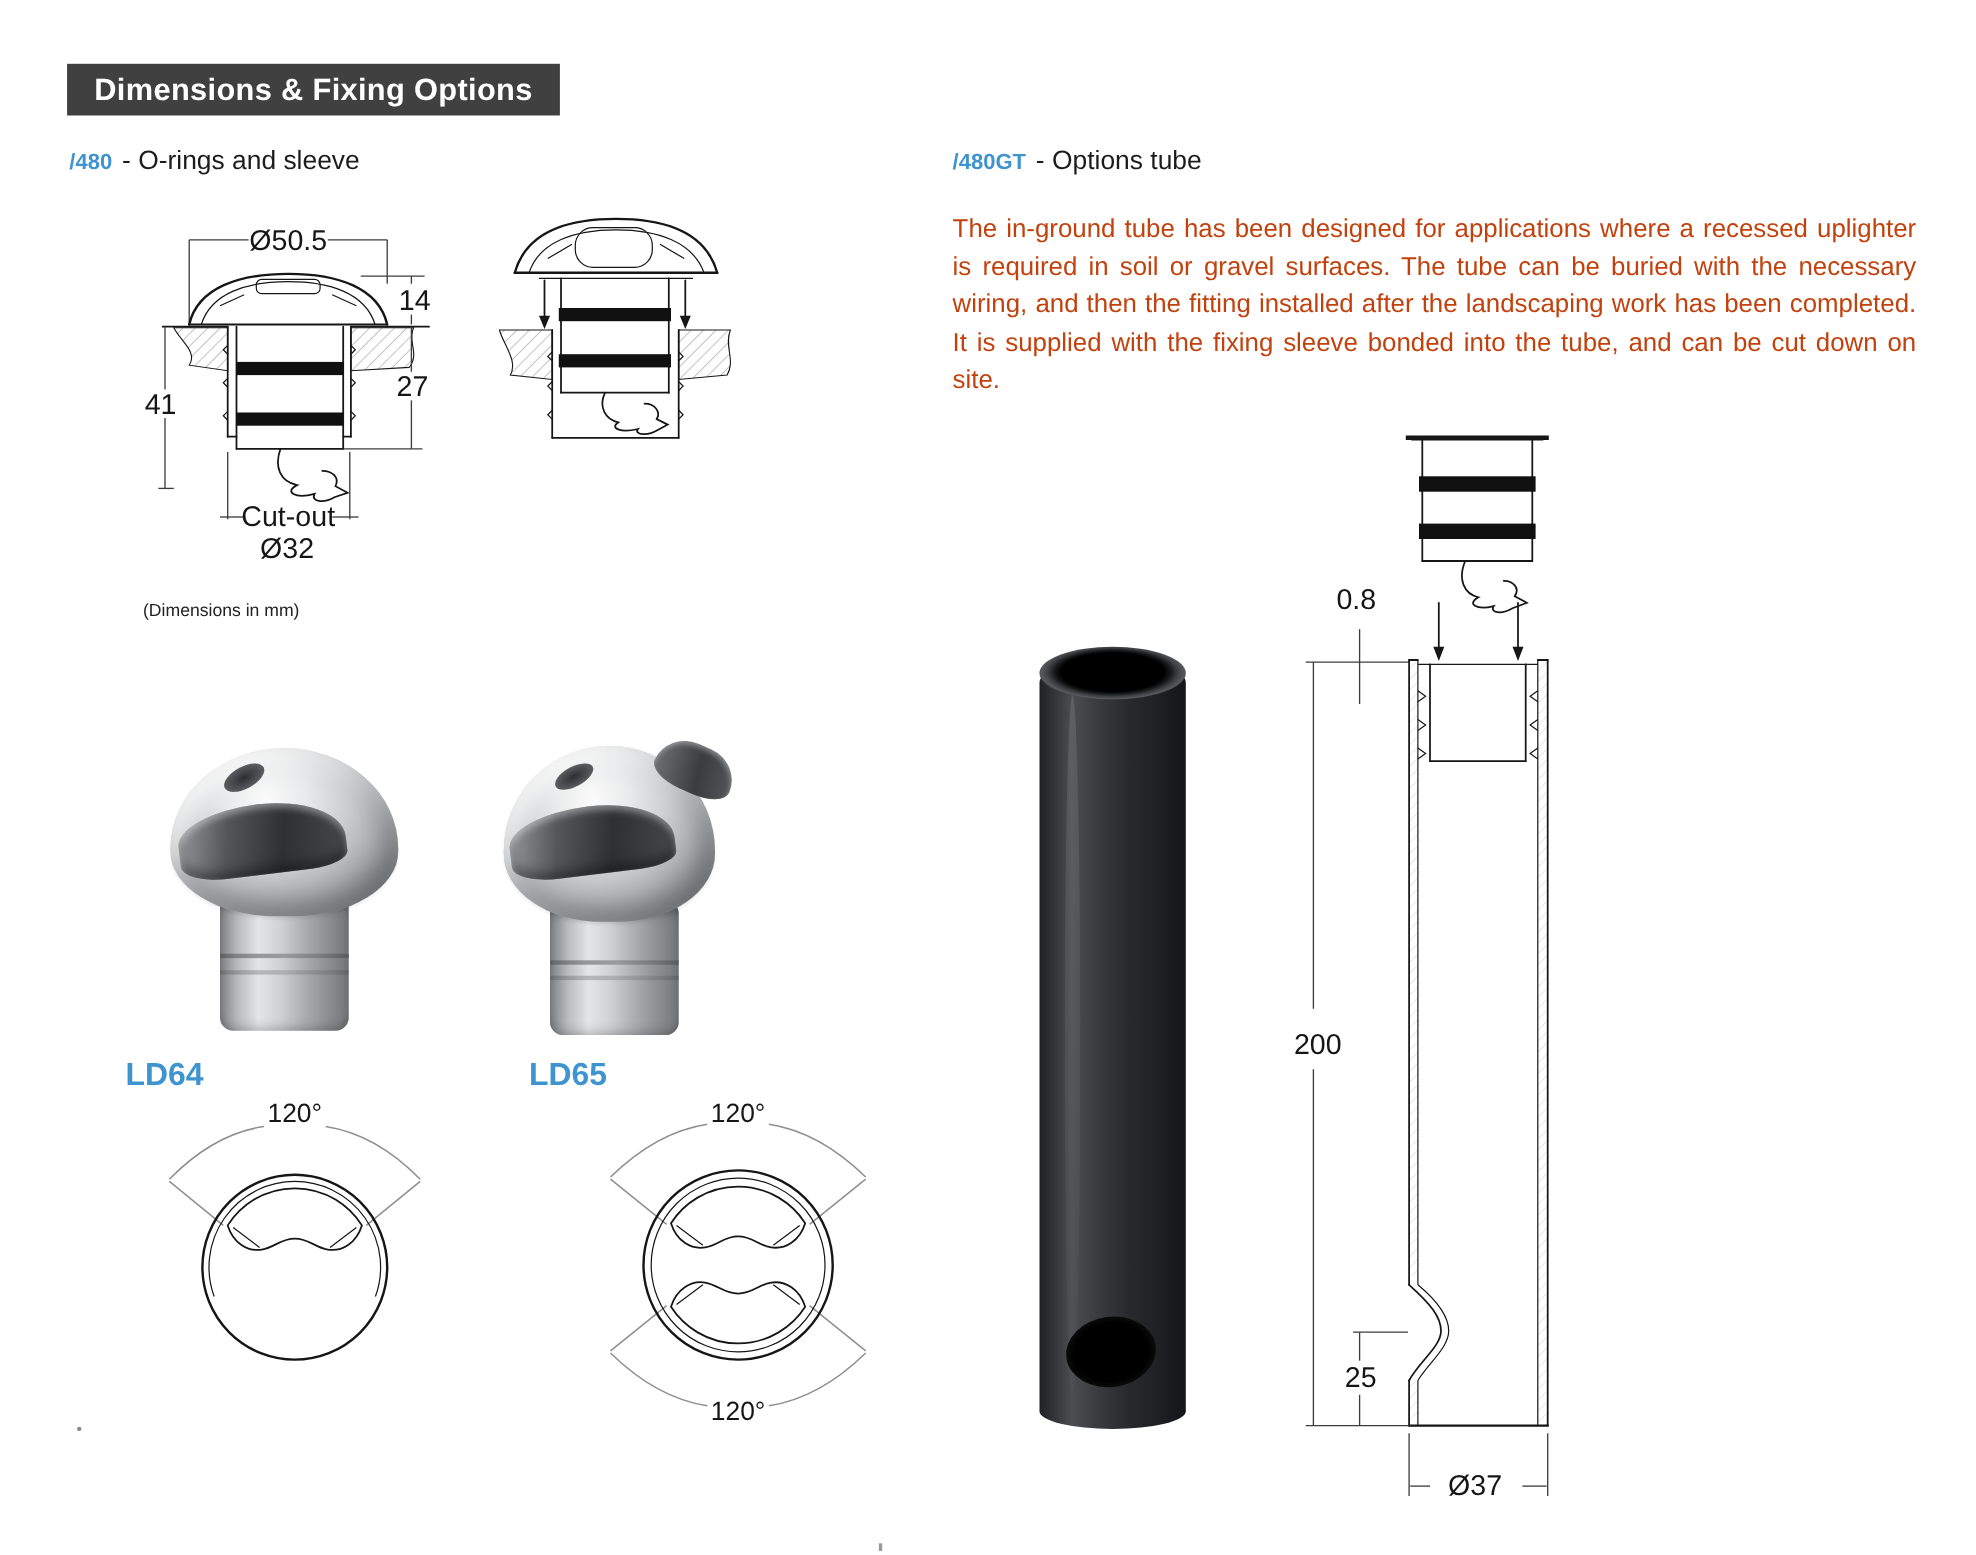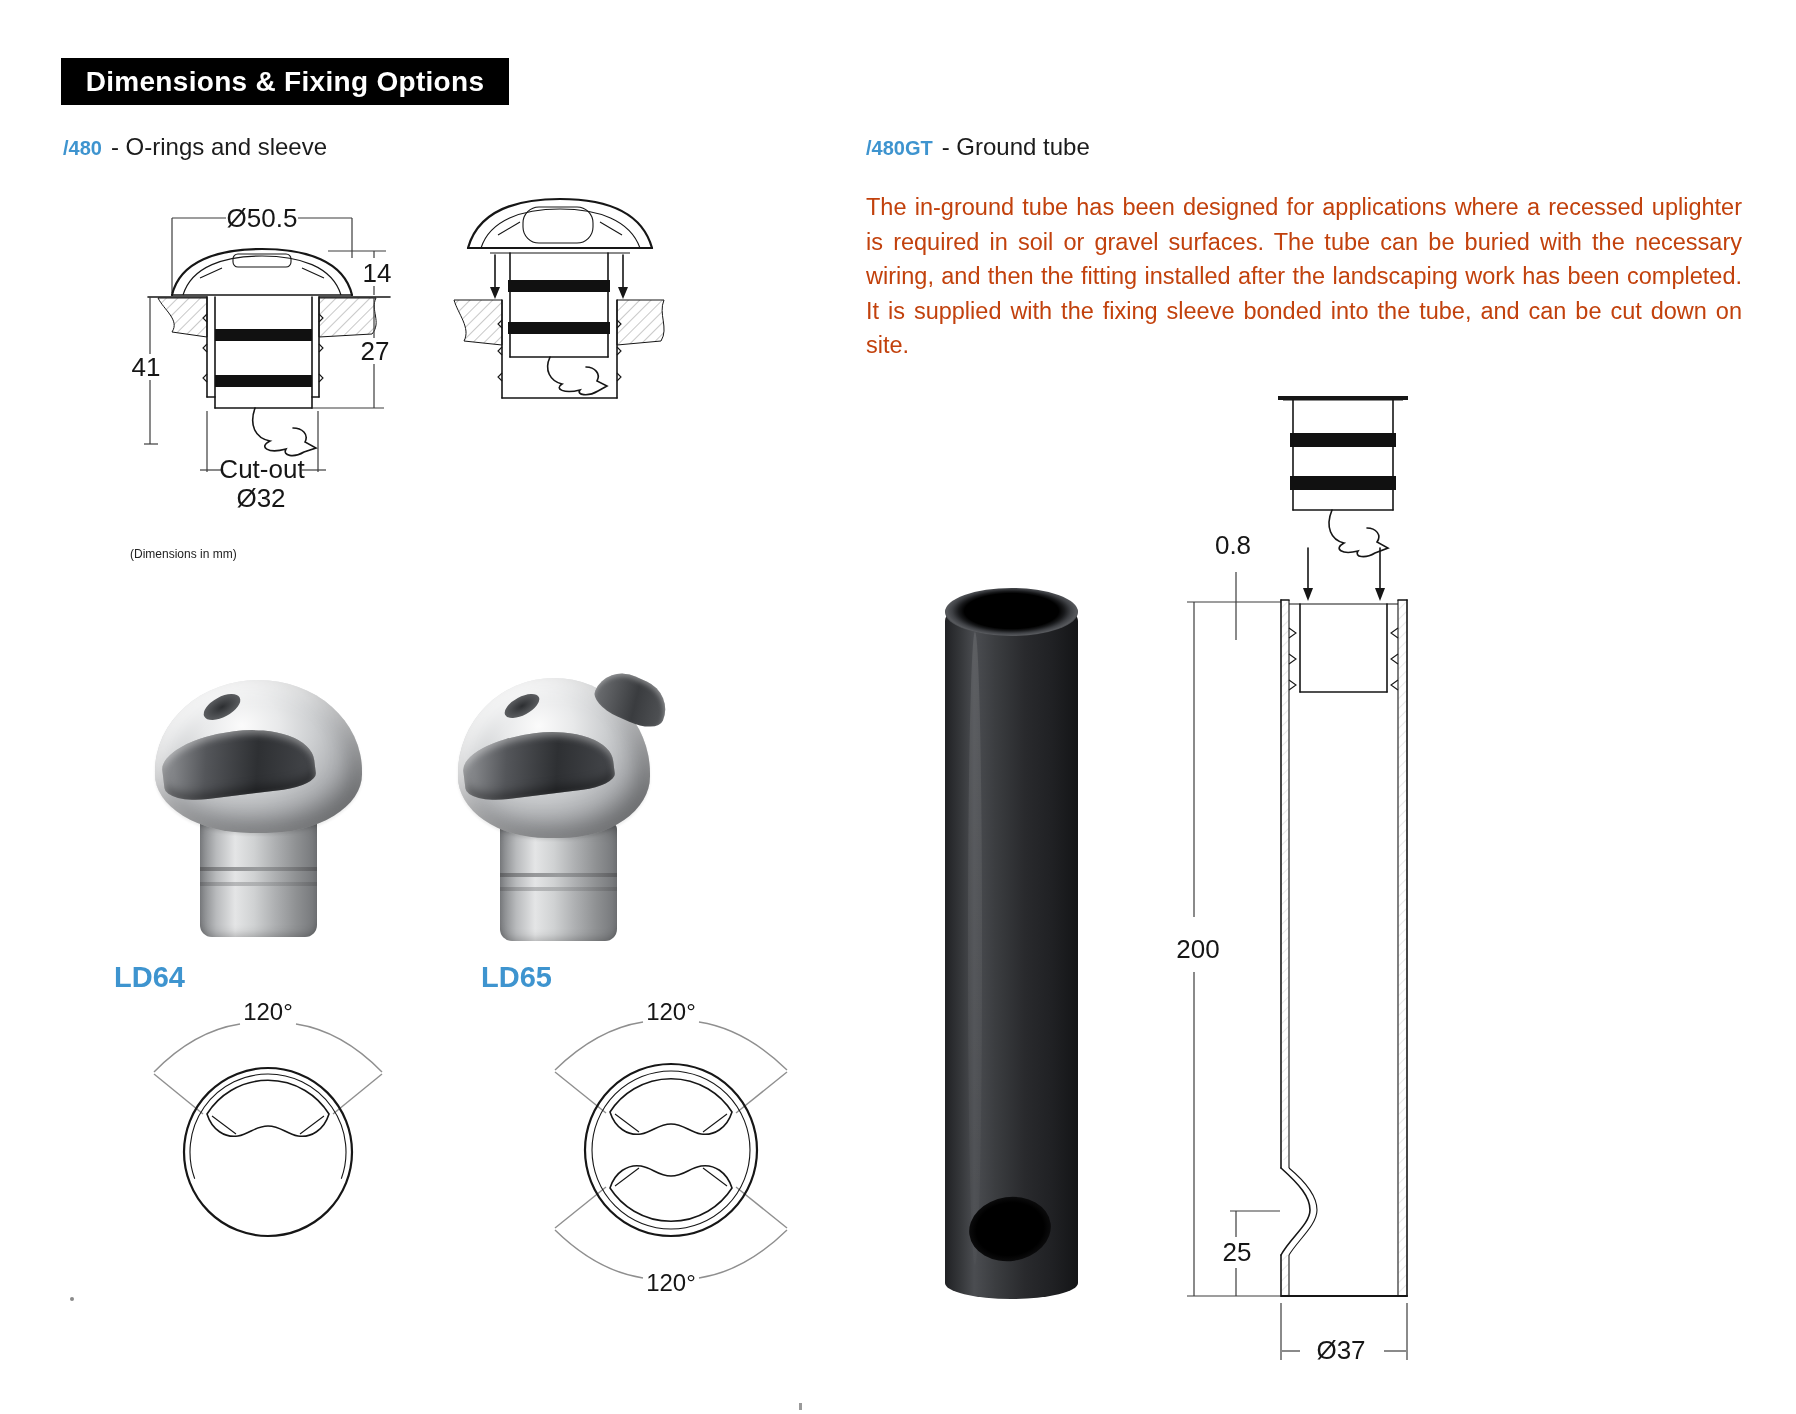--- a/index.html
+++ b/index.html
@@ -4,37 +4,37 @@
 <style>
   html,body{margin:0;padding:0;}
   body{
     width:1796px;height:1414px;background:#ffffff;position:relative;
     font-family:"Liberation Sans", sans-serif;color:#1b1b1b;overflow:hidden;
   }
   .abs{position:absolute;}
 
   
   .banner{
-    left:61px;top:58px;width:448px;height:47px;background:#000000;
+    left:61px;top:58px;width:448px;height:47px;background:#404040;
     display:flex;align-items:center;justify-content:center;
   }
   .banner span{color:#ffffff;font-size:28px;font-weight:bold;letter-spacing:.3px;}
 
   
   .sec-heading{font-size:24px;color:#1c1c1c;white-space:nowrap;}
   .sec-heading .code{color:#3E94CF;font-weight:bold;font-size:20px;}
   .sec-heading .sub{margin-left:9px;}
 
   
   .para{
     left:866px;top:190px;width:876px;font-size:23.5px;line-height:34.6px;
     text-align:justify;color:#c2410c;
   }
 
-  .dims-note{left:130px;top:547px;font-size:12px;color:#222;}
+  .dims-note{left:130px;top:547px;font-size:16px;color:#222;}
 
   .prod-label{font-size:29px;font-weight:bold;color:#3E94CF;}
 
   
   svg{overflow:visible;}
   .ln{stroke:#161616;stroke-width:1.6;fill:none;stroke-linecap:round;}
   .ln2{stroke:#161616;stroke-width:2.2;fill:none;stroke-linecap:round;}
   .thin{stroke:#161616;stroke-width:1.1;fill:none;}
   .dim{stroke:#3c3c3c;stroke-width:1.2;fill:none;}
   .gray{stroke:#8f8f8f;stroke-width:1.4;fill:none;}
@@ -102,21 +102,21 @@
 
 <div class="abs banner">
   <span>Dimensions &amp; Fixing Options</span>
 </div>
 
 <div class="abs sec-heading" style="left:63px;top:133px;">
   <span class="code">/480</span><span class="sub">- O-rings and sleeve</span>
 </div>
 
 <div class="abs sec-heading" style="left:866px;top:133px;">
-  <span class="code">/480GT</span><span class="sub">- Ground tube</span>
+  <span class="code">/480GT</span><span class="sub">- Options tube</span>
 </div>
 
 <div class="abs para">The in-ground tube has been designed for applications where a recessed uplighter is required in soil or gravel surfaces.  The tube can be buried with the necessary wiring, and then the fitting installed after the landscaping work has been completed. It is supplied with the fixing sleeve bonded into the tube, and can be cut down on site.</div>
 
 <svg class="abs" style="left:130px;top:198px;" width="310" height="320" viewBox="0 0 310 320">
   <defs>
     <pattern id="hatch" width="8" height="8" patternTransform="rotate(45)" patternUnits="userSpaceOnUse">
       <line x1="0" y1="0" x2="0" y2="8" stroke="#9a9a9a" stroke-width="1.1"></line>
     </pattern>
   </defs>

